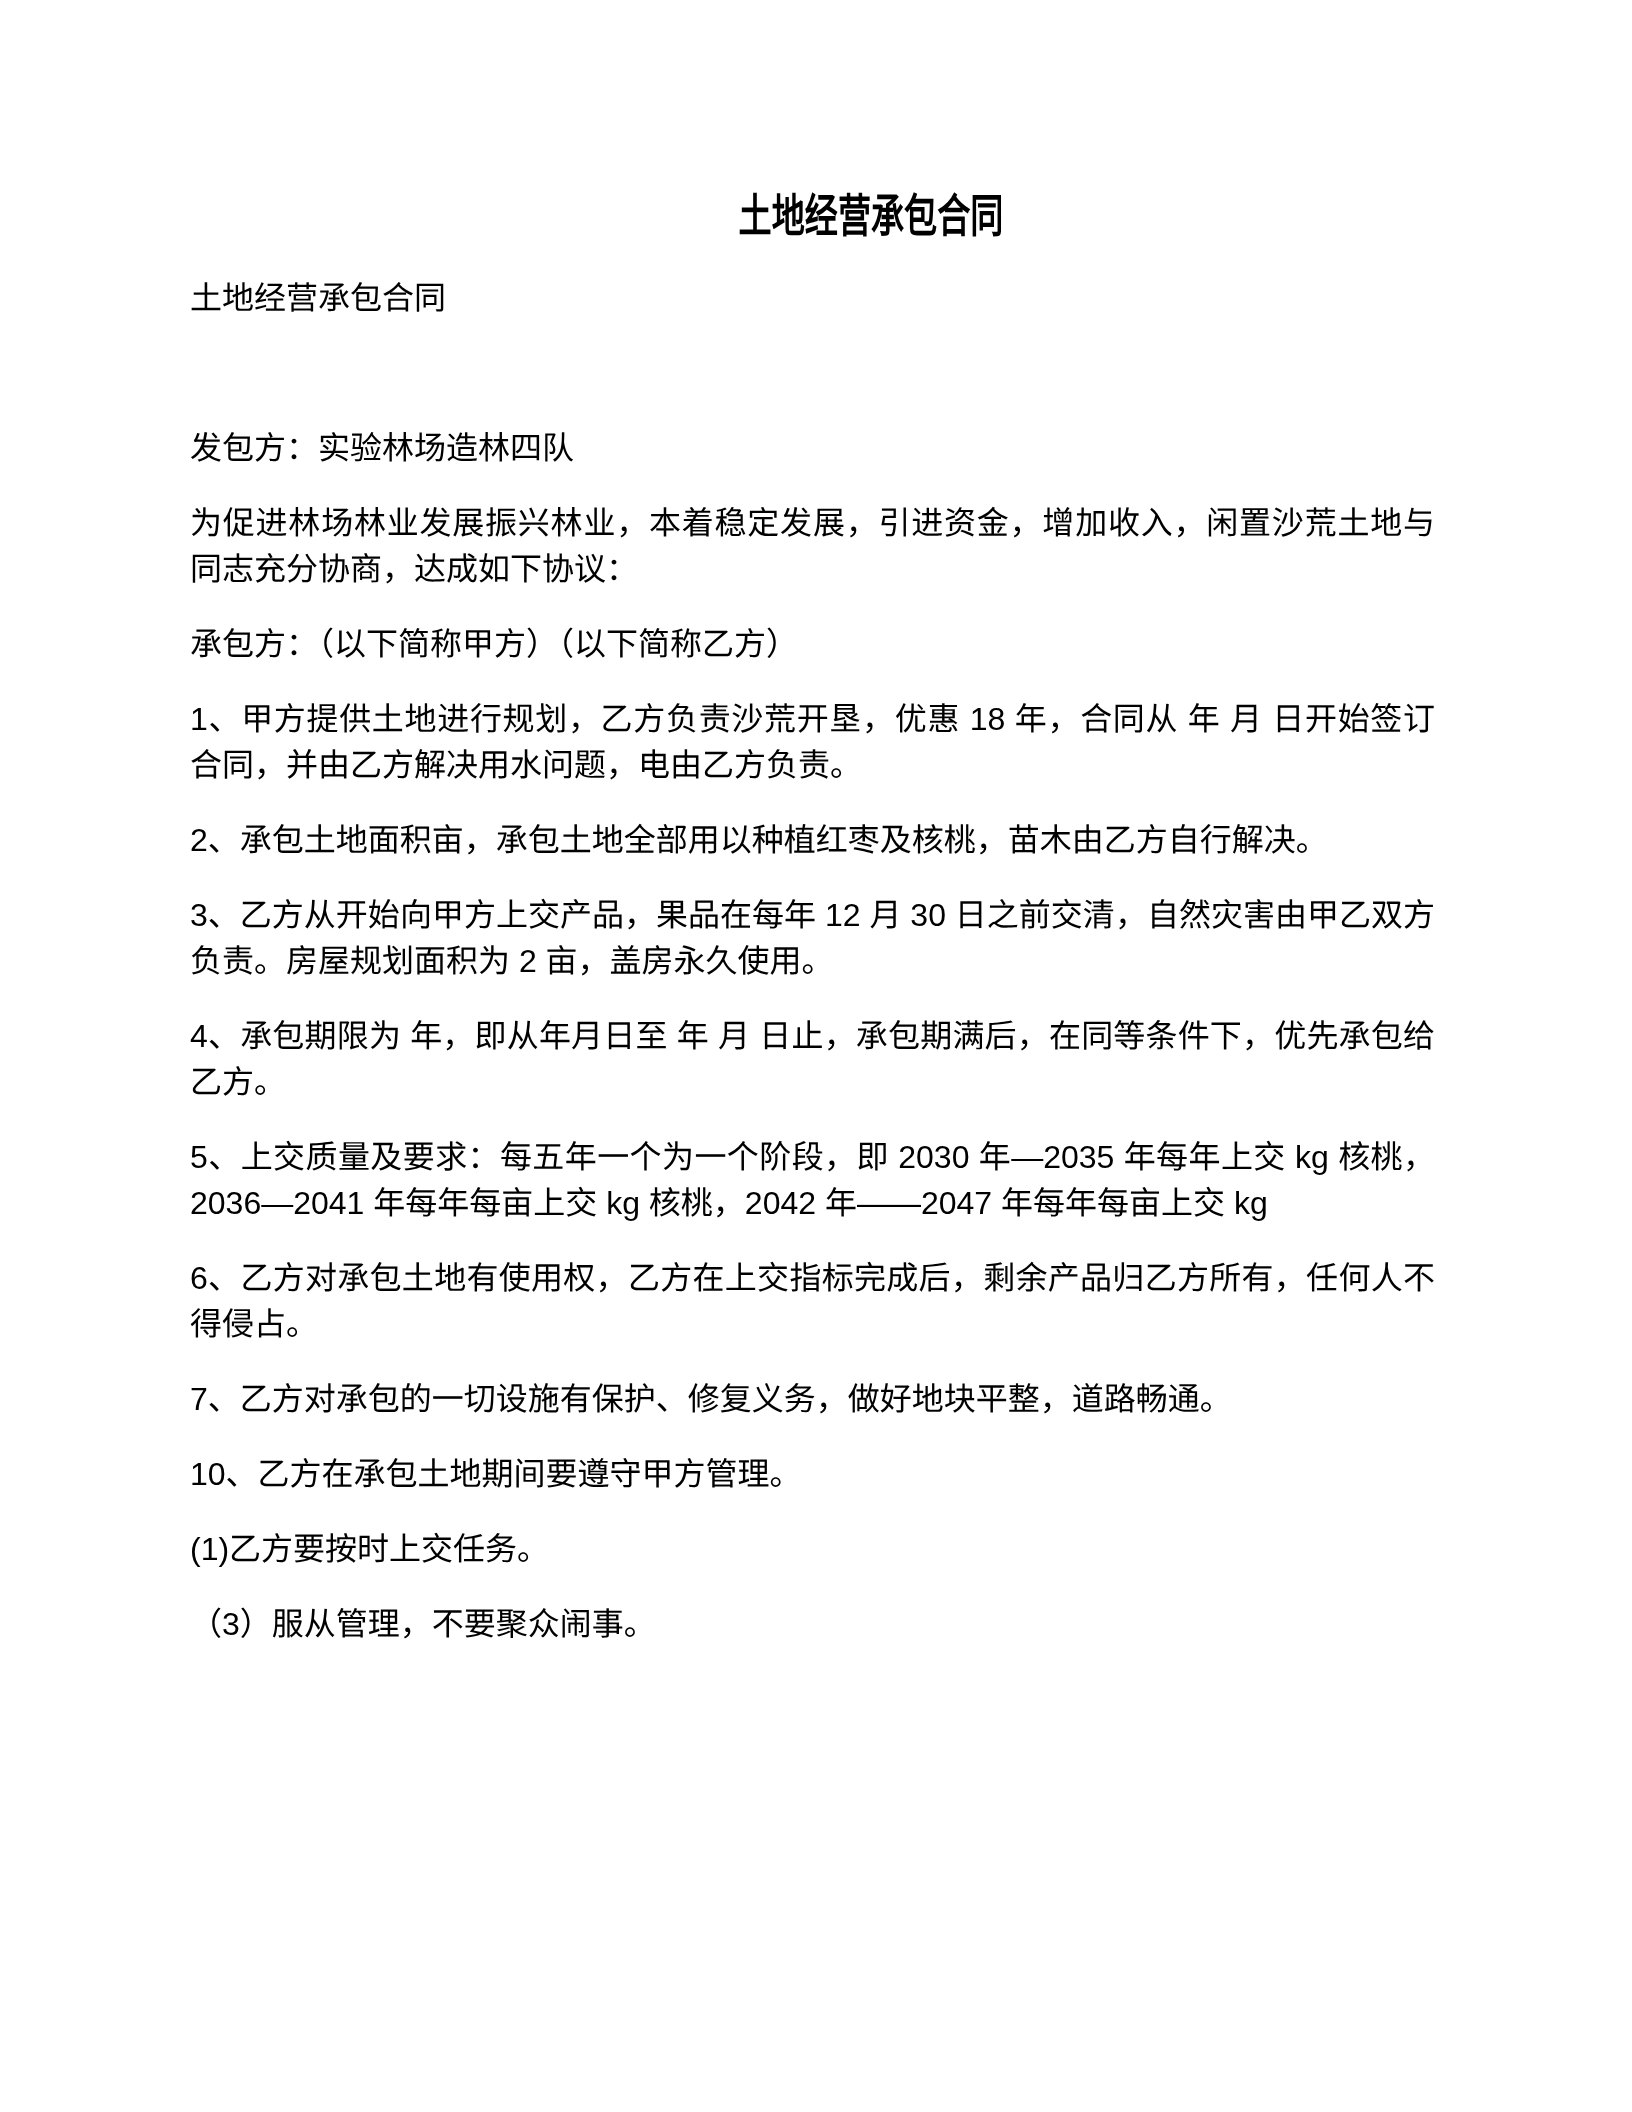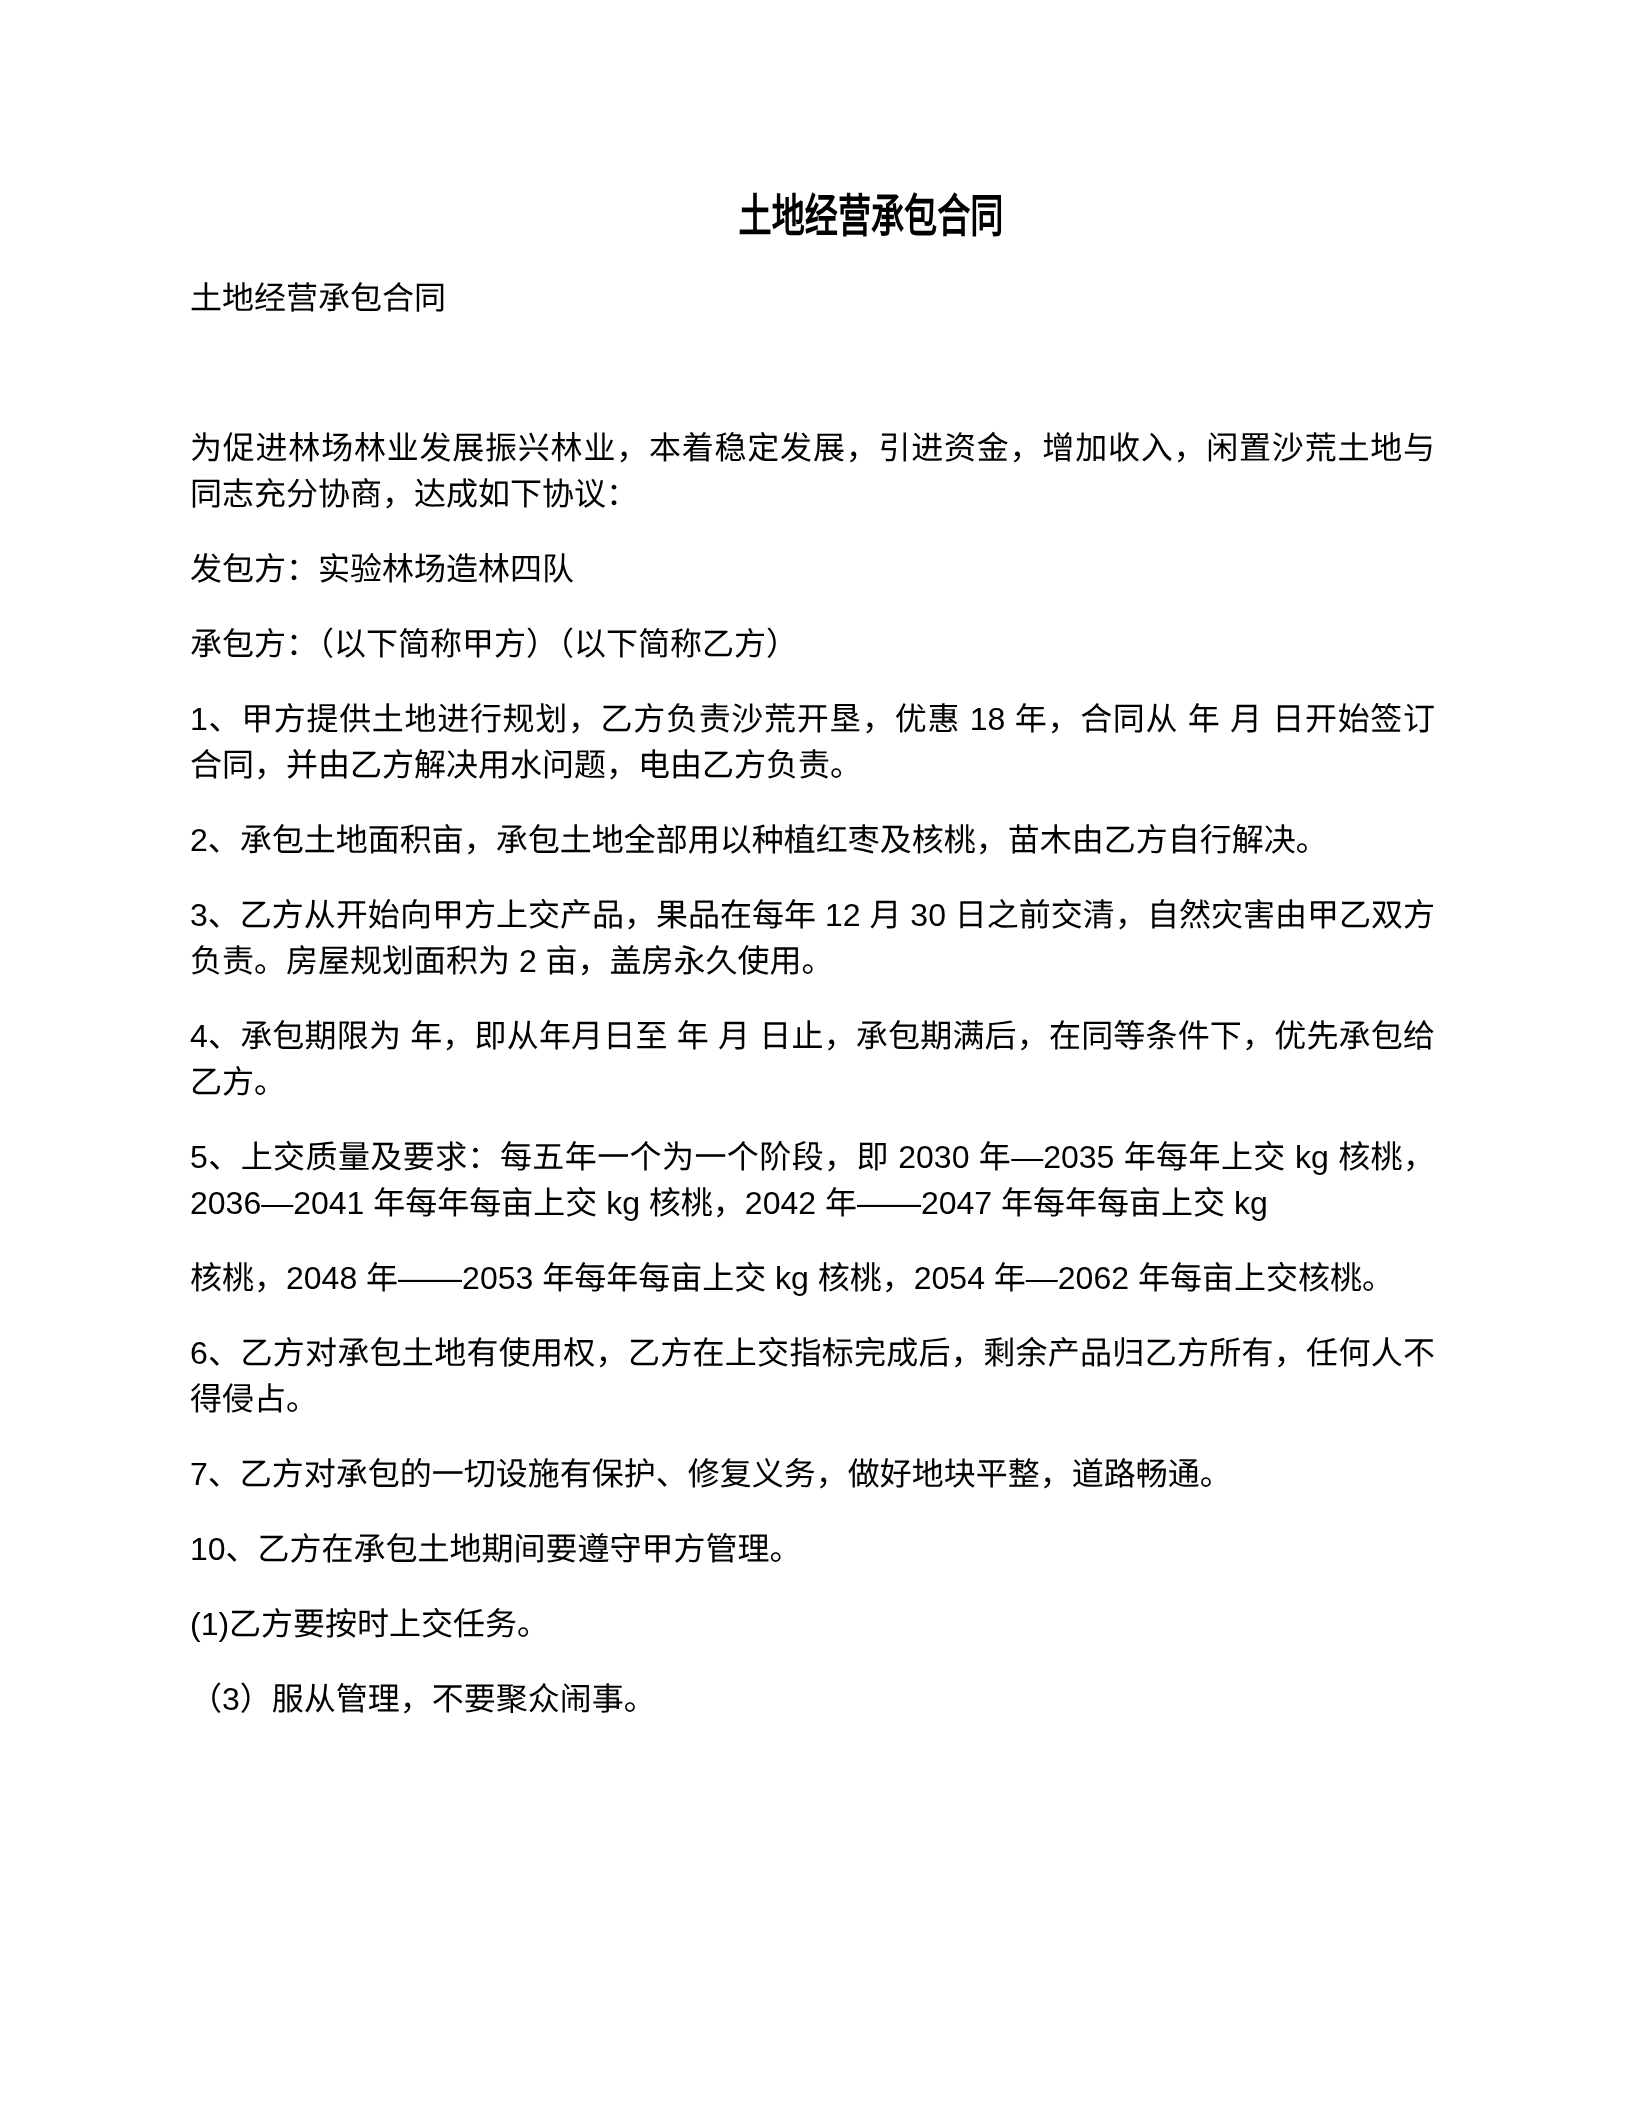--- a/index.html
+++ b/index.html
@@ -50,28 +50,27 @@
   }
 </style>
 </head>
 <body>
 
 <div class="page">
   <h1 class="doc-title"><span class="doc-title-inner">土地经营承包合同</span></h1>
   <div class="doc-body">
       <p class="para">土地经营承包合同</p>
       <p class="para empty"></p>
+      <p class="para">发包方：实验林场造林四队</p>
       <p class="para">为促进林场林业发展振兴林业，本着稳定发展，引进资金，增加收入，闲置沙荒土地与同志充分协商，达成如下协议：</p>
-      <p class="para">发包方：实验林场造林四队</p>
       <p class="para">承包方：（以下简称甲方）（以下简称乙方）</p>
       <p class="para">1、甲方提供土地进行规划，乙方负责沙荒开垦，优惠 18 年，合同从 年 月 日开始签订合同，并由乙方解决用水问题，电由乙方负责。</p>
       <p class="para">2、承包土地面积亩，承包土地全部用以种植红枣及核桃，苗木由乙方自行解决。</p>
       <p class="para">3、乙方从开始向甲方上交产品，果品在每年 12 月 30 日之前交清，自然灾害由甲乙双方负责。房屋规划面积为 2 亩，盖房永久使用。</p>
       <p class="para">4、承包期限为 年，即从年月日至 年 月 日止，承包期满后，在同等条件下，优先承包给乙方。</p>
       <p class="para">5、上交质量及要求：每五年一个为一个阶段，即 2030 年—2035 年每年上交 kg 核桃，2036—2041 年每年每亩上交 kg 核桃，2042 年——2047 年每年每亩上交 kg</p>
-      <p class="para">核桃，2048 年——2053 年每年每亩上交 kg 核桃，2054 年—2062 年每亩上交核桃。</p>
       <p class="para">6、乙方对承包土地有使用权，乙方在上交指标完成后，剩余产品归乙方所有，任何人不得侵占。</p>
       <p class="para">7、乙方对承包的一切设施有保护、修复义务，做好地块平整，道路畅通。</p>
       <p class="para">10、乙方在承包土地期间要遵守甲方管理。</p>
       <p class="para">(1)乙方要按时上交任务。</p>
       <p class="para">（3）服从管理，不要聚众闹事。</p>
     </div>
 </div>
 
 </body></html>

